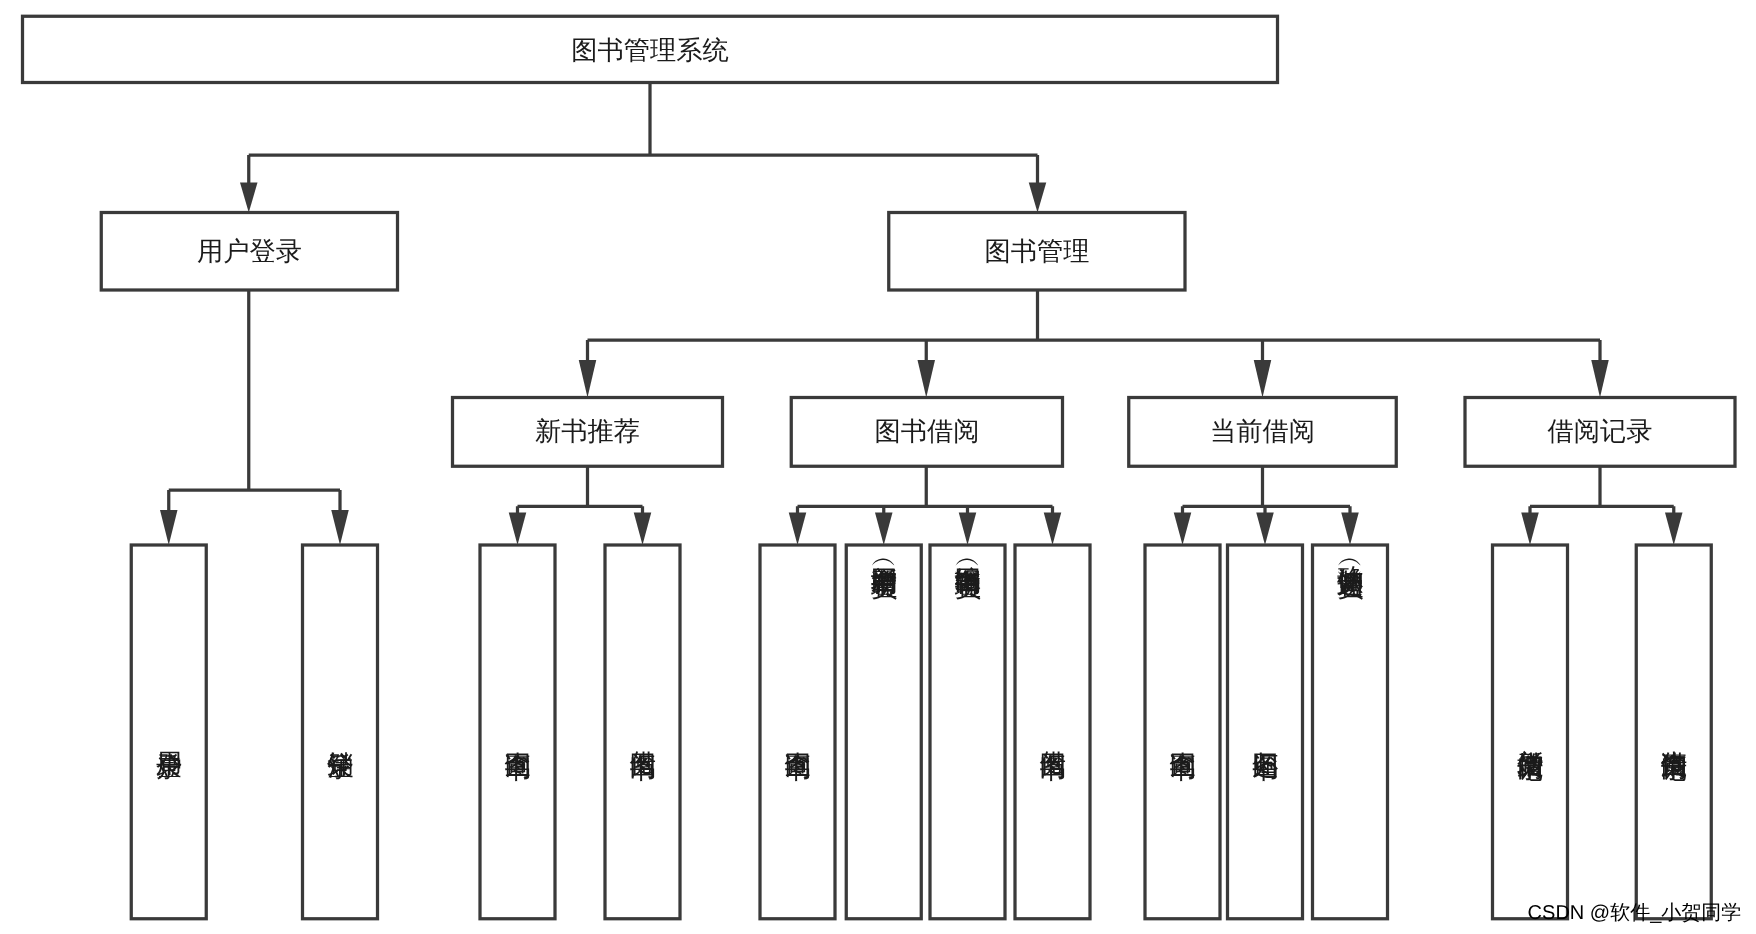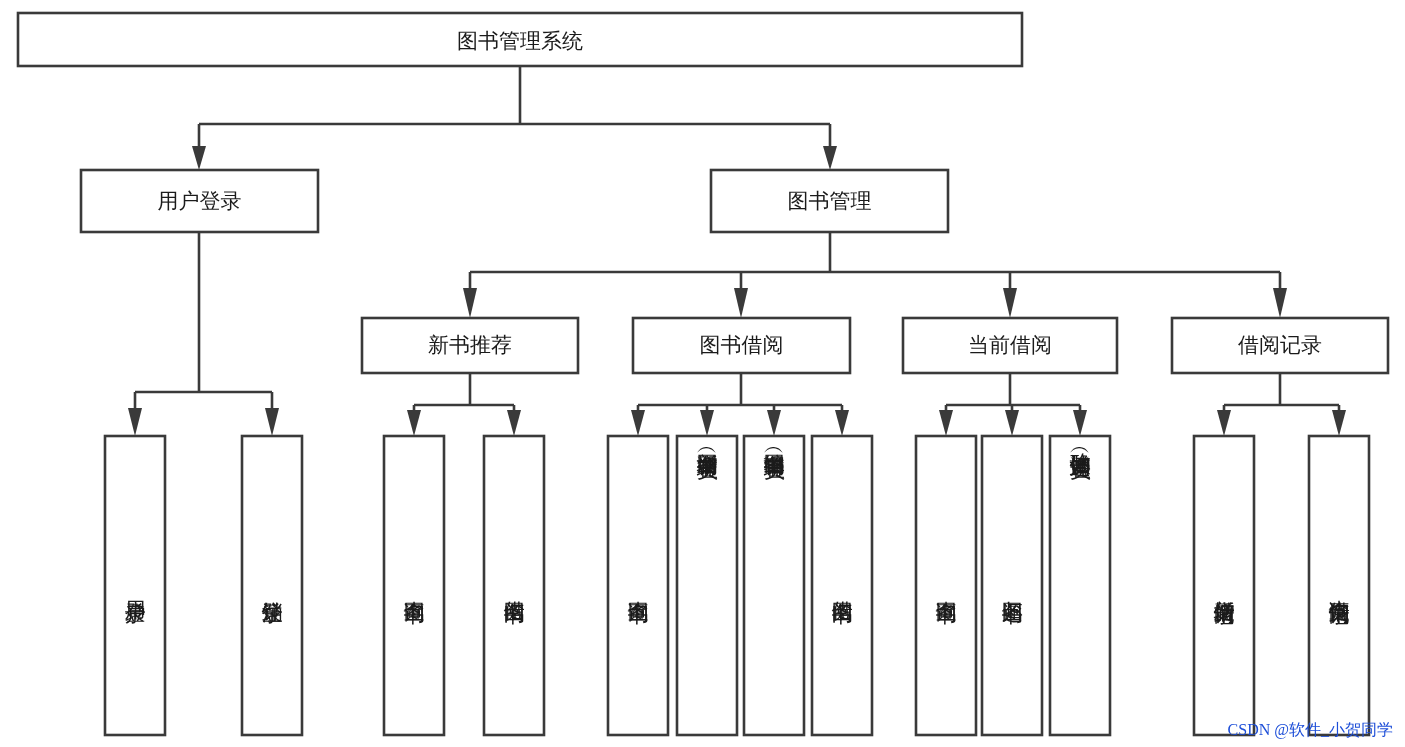--- a/index.html
+++ b/index.html
@@ -62,23 +62,23 @@
     font-size: 21px;
     line-height: 1.08;
     color: #1b1b1b;
     letter-spacing: 1px;
     white-space: nowrap;
   }
   .watermark {
     position: absolute;
     right: 12px;
     bottom: 6px;
-    font-family: Liberation Serif, serif;
+    font-family: Liberation Sans, sans-serif;
     font-size: 16px;
-    color: #1d4ed8;
+    color: #000000;
     white-space: nowrap;
     pointer-events: none;
   }
 </style>
 </head>
 <body>
 
 <div id="diagram-root">
 
   <svg id="tree-svg" viewBox="0 0 1405 747" xmlns="http://www.w3.org/2000/svg">

